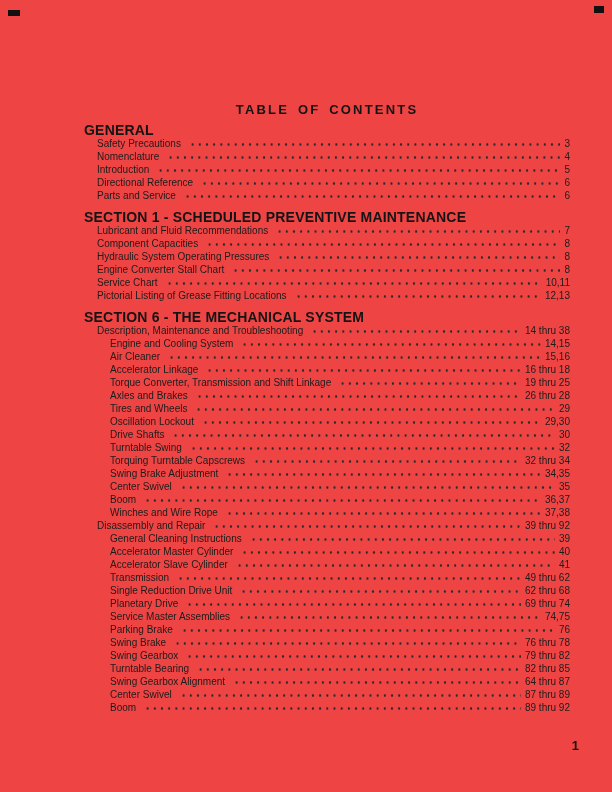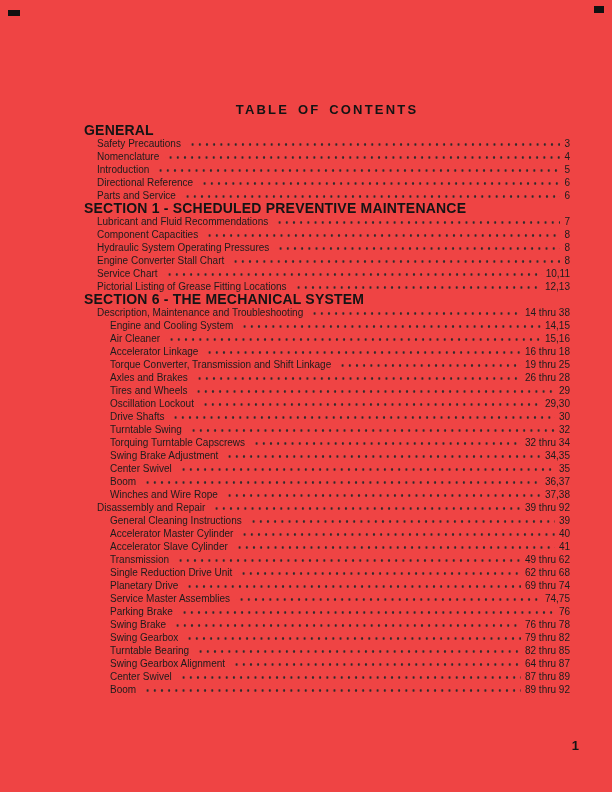--- a/index.html
+++ b/index.html
@@ -35,21 +35,21 @@
     word-spacing: 3px;
     color: #141414;
   }
   .toc {
     position: absolute;
     left: 84px;
     right: 42px;
     top: 124px;
   }
   .section { margin-top: 0; }
-  .section + .section { }
+  .section + .section { margin-top: 9px; }
   .heading {
     font-size: 14px;
     font-weight: bold;
     line-height: 13px;
     letter-spacing: 0.2px;
     color: #141414;
     white-space: nowrap;
   }
   .row {
     display: flex;

